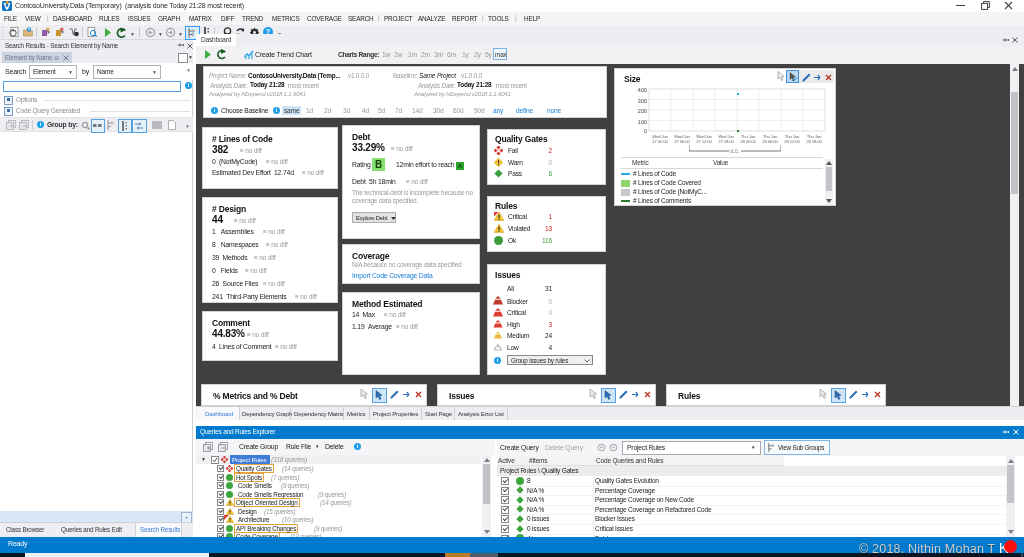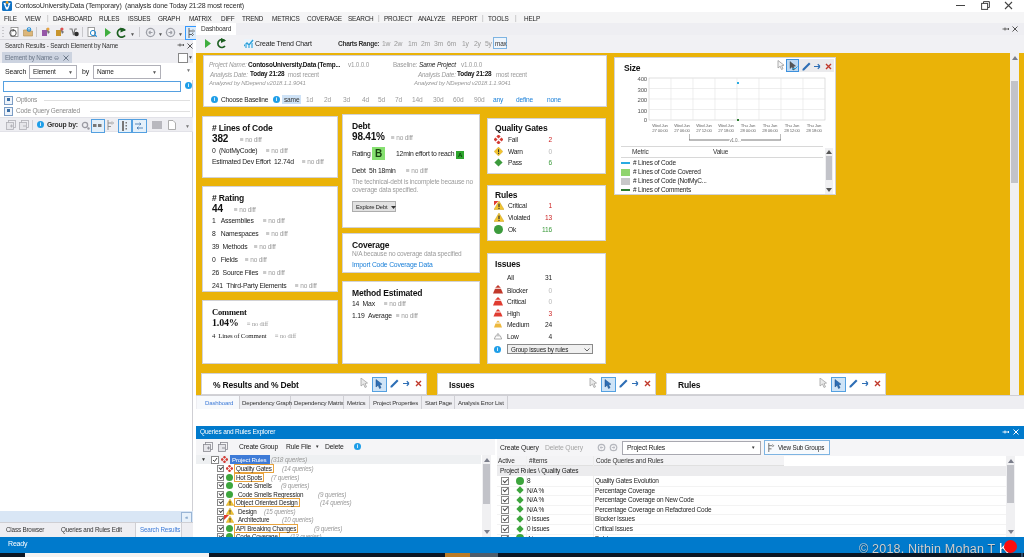--- a/index.html
+++ b/index.html
@@ -283,21 +283,21 @@
         </div>
       <div class="abs" style="left:56px;top:0px;width:79px;height:14px;background:#eeeef2;border-right:1px solid #cfcfd4;">
           <span class="abs" style="left:5px;top:3px;font-size:6.3px;color:#333;">Queries and Rules Edit</span>
         </div>
       <div class="abs" style="left:136px;top:0px;width:45px;height:14px;background:#f7f9fc;border-right:1px solid #cfcfd4;">
           <span class="abs" style="left:4px;top:3px;font-size:6.3px;color:#3e7bd7;">Search Results</span>
         </div>
     </div>
   </div>
 
-  <div class="abs" style="left:196px;top:23px;width:828px;height:386px;background:#eab308;">
+  <div class="abs" style="left:196px;top:34px;width:828px;height:386px;background:#404040;">
 
     <div class="abs" style="left:0;top:0;width:828px;height:12px;background:#eeeef2;">
       <div class="abs" style="left:0px;top:0;width:40px;height:12px;background:#fff;">
           <span class="abs" style="left:5px;top:2px;font-size:6.5px;color:#333;">Dashboard</span>
         </div>
       <svg class="abs" style="left:806px;top:3px;" width="7" height="7" viewBox="0 0 7 7">
           <path d="M3 0.5 L3 4 M1.5 4 L4.5 4 M3 4 L3 6.5 M2 0.5 L4 0.5" stroke="#555" stroke-width="0.9" fill="none" transform="rotate(90 3.5 3.5)"></path>
         </svg>
       <svg class="abs" style="left:816px;top:3px;" width="6" height="6" viewBox="0 0 6 6">
           <path d="M0.5 0.5 L5.5 5.5 M5.5 0.5 L0.5 5.5" stroke="#555" stroke-width="1"></path>
@@ -469,47 +469,47 @@
     <div class="card" style="left:6px;top:93px;width:136px;height:62px;">
       <div class="ttl abs" style="left:9px;top:6px;"># Lines of Code</div>
       <span class="abs b" style="left:9px;top:16px;font-size:10px;color:#111;">382</span>
       <span class="abs nodiff" style="left:37px;top:19px;">≡ no diff</span>
       <span class="abs" style="left:9px;top:30px;font-size:6.8px;color:#222;">0&nbsp;&nbsp;(NotMyCode)</span>
       <span class="abs nodiff" style="left:63px;top:30px;">≡ no diff</span>
       <span class="abs" style="left:9px;top:41px;font-size:6.8px;color:#222;">Estimated Dev Effort&nbsp;&nbsp;12.74d</span>
       <span class="abs nodiff" style="left:99px;top:41px;">≡ no diff</span>
     </div>
     <div class="card" style="left:6px;top:163px;width:136px;height:106px;">
-      <div class="ttl abs" style="left:9px;top:6px;"># Rating</div>
+      <div class="ttl abs" style="left:9px;top:6px;"># Design</div>
       <span class="abs b" style="left:9px;top:16px;font-size:10px;color:#111;">44</span>
       <span class="abs nodiff" style="left:31px;top:19px;">≡ no diff</span>
       <span class="abs" style="left:9px;top:30px;font-size:6.8px;color:#222;">1&nbsp;&nbsp;&nbsp;Assemblies</span>
       <span class="abs nodiff" style="left:60px;top:30px;">≡ no diff</span>
       <span class="abs" style="left:9px;top:43px;font-size:6.8px;color:#222;">8&nbsp;&nbsp;&nbsp;Namespaces</span>
       <span class="abs nodiff" style="left:63px;top:43px;">≡ no diff</span>
       <span class="abs" style="left:9px;top:56px;font-size:6.8px;color:#222;">39&nbsp;&nbsp;Methods</span>
       <span class="abs nodiff" style="left:51px;top:56px;">≡ no diff</span>
       <span class="abs" style="left:9px;top:69px;font-size:6.8px;color:#222;">0&nbsp;&nbsp;&nbsp;Fields</span>
       <span class="abs nodiff" style="left:42px;top:69px;">≡ no diff</span>
       <span class="abs" style="left:9px;top:82px;font-size:6.8px;color:#222;">26&nbsp;&nbsp;Source Files</span>
       <span class="abs nodiff" style="left:60px;top:82px;">≡ no diff</span>
       <span class="abs" style="left:9px;top:95px;font-size:6.8px;color:#222;">241&nbsp;&nbsp;Third-Party Elements</span>
       <span class="abs nodiff" style="left:92px;top:95px;">≡ no diff</span>
     </div>
-    <div class="card" style="left:6px;top:277px;width:136px;height:64px;font-family:Liberation Serif, serif;">
+    <div class="card" style="left:6px;top:277px;width:136px;height:50px;">
       <div class="ttl abs" style="left:9px;top:6px;">Comment</div>
-      <span class="abs b" style="left:9px;top:16px;font-size:10px;color:#111;">1.04%</span>
+      <span class="abs b" style="left:9px;top:16px;font-size:10px;color:#111;">44.83%</span>
       <span class="abs nodiff" style="left:44px;top:19px;">≡ no diff</span>
       <span class="abs" style="left:9px;top:31px;font-size:6.8px;color:#222;">4&nbsp;&nbsp;Lines of Comment</span>
       <span class="abs nodiff" style="left:72px;top:31px;">≡ no diff</span>
     </div>
 
     <div class="card" style="left:146px;top:91px;width:138px;height:114px;">
       <div class="ttl abs" style="left:9px;top:6px;">Debt</div>
-      <span class="abs b" style="left:9px;top:16px;font-size:10px;color:#111;">98.41%</span>
+      <span class="abs b" style="left:9px;top:16px;font-size:10px;color:#111;">33.29%</span>
       <span class="abs nodiff" style="left:48px;top:19px;">≡ no diff</span>
       <span class="abs" style="left:9px;top:35px;font-size:6.8px;color:#222;">Rating</span>
       <div class="abs" style="left:29px;top:32px;width:13px;height:13px;background:#86e070;color:#17420f;font-size:10px;font-weight:bold;text-align:center;line-height:13px;">B</div>
       <span class="abs" style="left:53px;top:35px;font-size:6.8px;color:#222;">12min effort to reach</span>
       <div class="abs" style="left:113px;top:36px;width:8px;height:8px;background:#2ea52e;color:#0a3a0a;font-size:6px;font-weight:bold;text-align:center;line-height:8px;">A</div>
       <span class="abs" style="left:9px;top:52px;font-size:6.8px;color:#222;">Debt&nbsp;&nbsp;5h&nbsp;18min</span>
       <span class="abs nodiff" style="left:63px;top:52px;">≡ no diff</span>
       <span class="abs gray" style="left:9px;top:63px;font-size:6.5px;line-height:7.5px;display:block;width:122px;">The technical-debt is incomplete because no coverage data specified.</span>
       <div class="abs" style="left:9px;top:86px;width:44px;height:11px;background:#e1e1e1;border:1px solid #adadad;box-sizing:border-box;">
         <span class="abs" style="left:3px;top:1.5px;font-size:5.8px;color:#222;">Explore Debt</span>
@@ -614,21 +614,21 @@
       <div class="abs" style="left:6px;top:92px;width:7px;height:7px;border-radius:50%;background:#1e9ee8;color:#fff;font-size:5.5px;text-align:center;line-height:7px;font-weight:bold;">i</div>
       <div class="abs" style="left:19px;top:90px;width:86px;height:10px;background:#f0f0f0;border:1px solid #8a8a8a;box-sizing:border-box;">
         <span class="abs" style="left:3px;top:1px;font-size:6.3px;color:#222;">Group issues by rules</span>
         <svg class="abs" style="left:76px;top:3px;" width="6" height="4" viewBox="0 0 6 4">
             <path d="M0.5 0.5 L3 3 L5.5 0.5" stroke="#555" stroke-width="0.9" fill="none"></path>
           </svg>
       </div>
     </div>
 
     <div class="card" style="left:5px;top:350px;width:226px;height:22px;">
-      <span class="abs b" style="left:11px;top:6px;font-size:8.5px;color:#111;">% Results and % Debt</span>
+      <span class="abs b" style="left:11px;top:6px;font-size:8.5px;color:#111;">% Metrics and % Debt</span>
       <div class="abs minibar" style="left:158px;top:3px;">
         <svg class="abs" style="left:0;top:1px;" width="8" height="10" viewBox="0 0 8 10">
             <path d="M1 0 L1 8 L3.5 6 L5 9.5 L6.5 8.8 L5 5.5 L7.5 5 Z" fill="#eaeaea" stroke="#999" stroke-width="0.7"></path>
           </svg>
         <div class="abs" style="left:12px;top:0;width:13px;height:13px;border:1px solid #54a0e0;background:#cfe4f7;">
             <svg style="margin:1px 0 0 2px;" width="9" height="11" viewBox="0 0 9 11">
               <path d="M1 0.5 L1 8 L3.2 6.2 L4.5 9.5 L6 8.8 L4.7 5.7 L7 5.2 Z" fill="#2d6eb5" stroke="#1d4e85" stroke-width="0.5"></path>
             </svg>
           </div>
         <svg class="abs" style="left:30px;top:2px;" width="9" height="9" viewBox="0 0 9 9">

